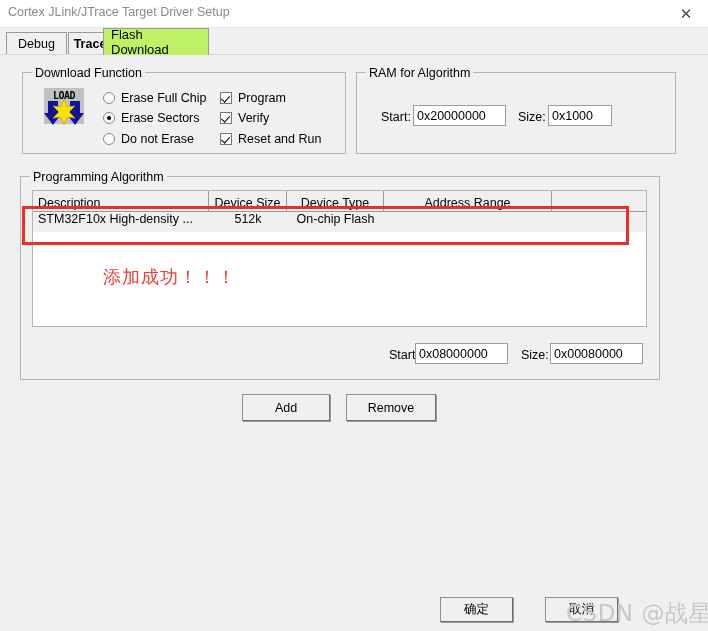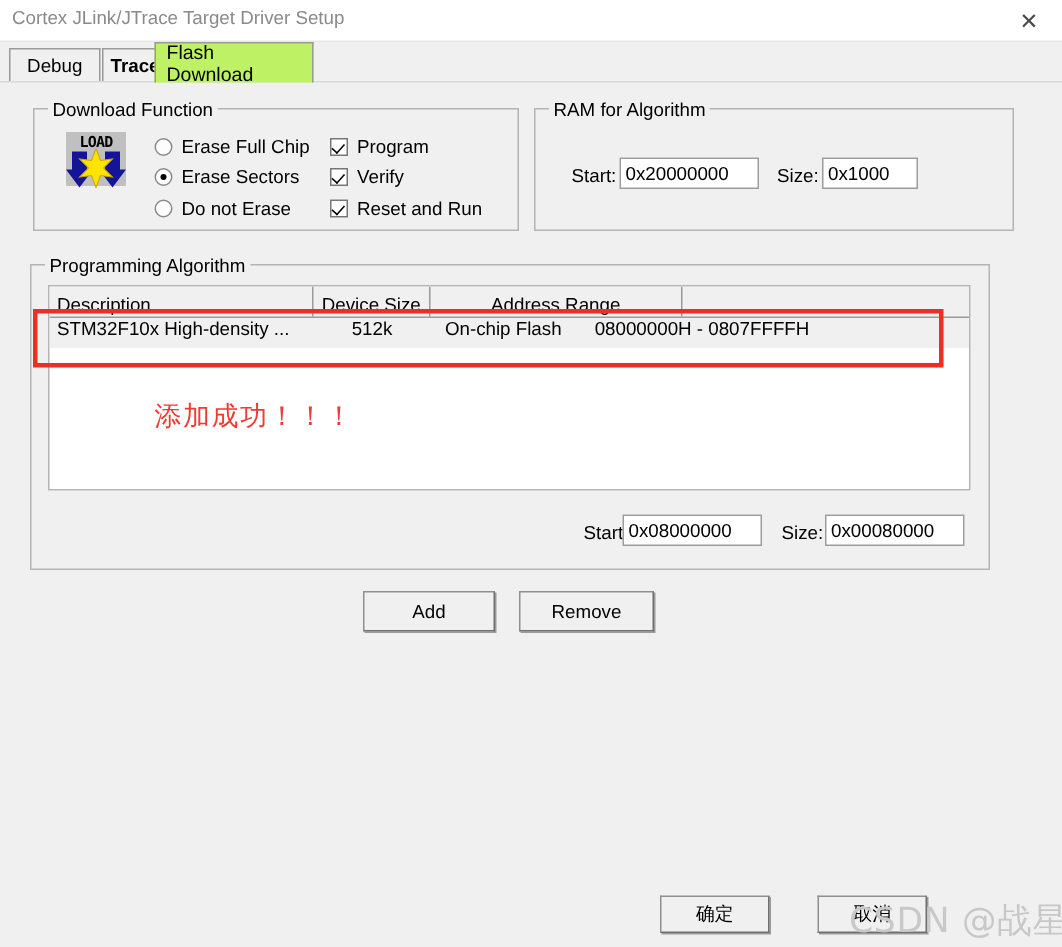--- a/index.html
+++ b/index.html
@@ -372,28 +372,28 @@
 <div class="txtbox" style="left:548px; top:105px; width:64px;">0x1000</div>
 
 <div class="group" id="group-prog">
   <div class="group-title">Programming Algorithm</div>
 </div>
 
 <div class="tablewrap">
   <div class="thead">
     <div class="th first col-desc">Description</div>
     <div class="th col-size">Device Size</div>
+    <div class="th col-type">Device Type</div>
     <div class="th col-addr">Address Range</div>
     <div class="th col-last"></div>
   </div>
   <div class="trow">
     <div class="td first col-desc">STM32F10x High-density ...</div>
     <div class="td col-size">512k</div>
     <div class="td col-type">On-chip Flash</div>
-    <div class="td col-addr">08000000H - 0807FFFFH</div>
     <div class="td col-last"></div>
   </div>
 </div>
 
 <div class="cn-note">添加成功！！！</div>
 <div class="redbox"></div>
 
 <div class="fieldlabel" style="left:389px; top:348px;">Start:</div>
 <div class="txtbox" style="left:415px; top:343px; width:93px;">0x08000000</div>
 <div class="fieldlabel" style="left:521px; top:348px;">Size:</div>

